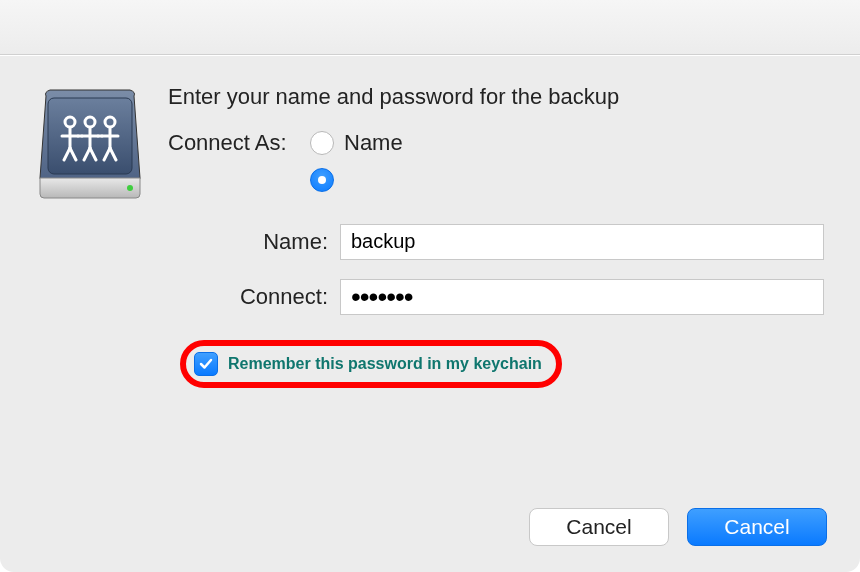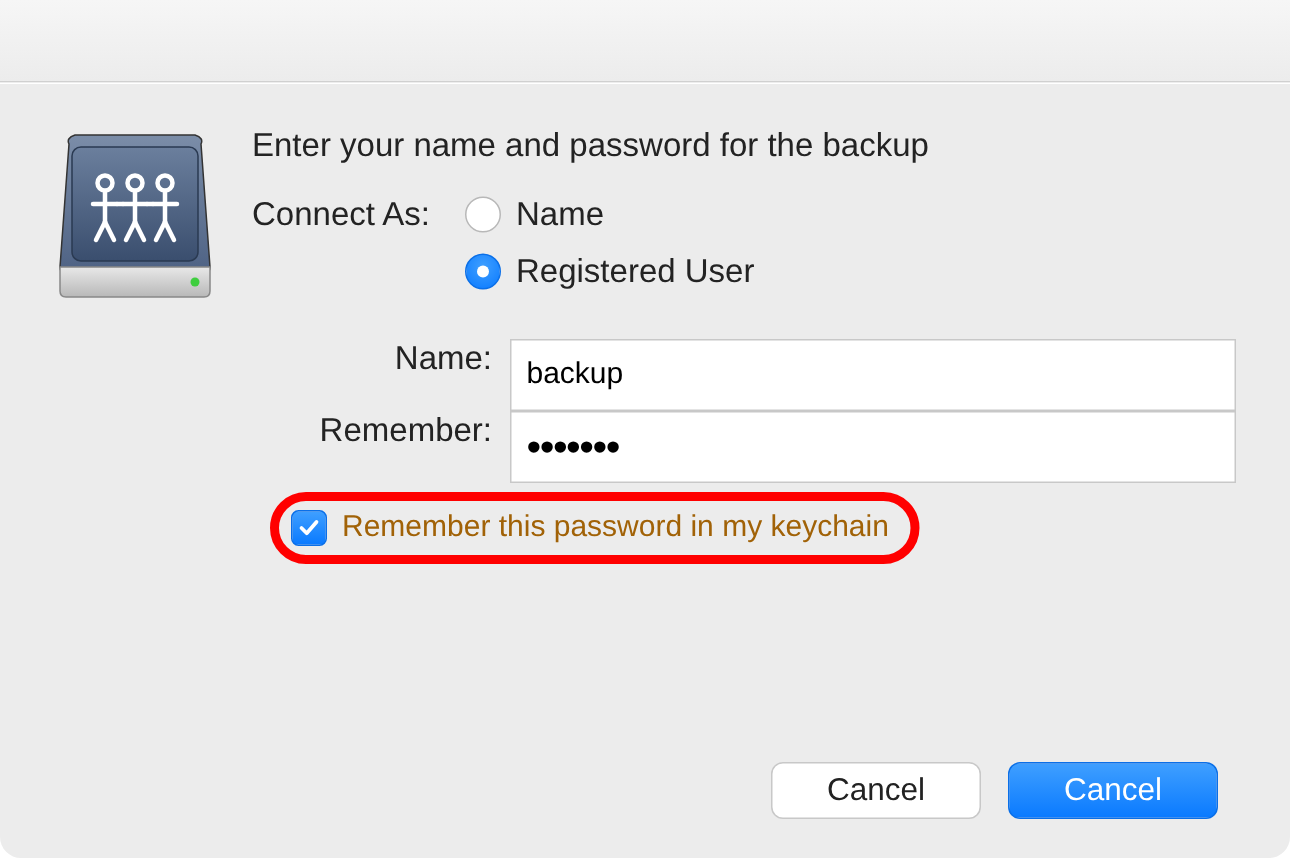--- a/index.html
+++ b/index.html
@@ -87,33 +87,34 @@
       height: 8px;
       border-radius: 50%;
       background: #fff;
     }
     .radio-label {
       font-size: 22px;
       color: #232323;
     }
     .field-row {
       display: flex;
-      margin-bottom: 0;
+      align-items: center;
+      margin-bottom: 19px;
     }
     .field-label {
       font-size: 22px;
       color: #232323;
       width: 172px;
       text-align: right;
       padding-right: 12px;
       flex-shrink: 0;
     }
     .text-input {
       flex: 1;
-      height: 48px;
+      height: 36px;
       border: 1px solid #c8c8c8;
       background: #fff;
       font-size: 20px;
       padding: 0 10px;
       font-family: inherit;
       color: #000;
       outline: none;
     }
     .text-input[type="password"] {
       font-size: 28px;
@@ -135,28 +136,29 @@
       height: 24px;
       border-radius: 5px;
       background: linear-gradient(to bottom, #3f9fff, #0a7aff);
       border: 1px solid #0a6fe8;
       display: flex;
       align-items: center;
       justify-content: center;
       flex-shrink: 0;
     }
     .checkbox-label {
-      font-size: 20px;
-      color: #a16207;
+      font-size: 16px;
+      color: #0f766e;
       white-space: nowrap;
+      font-weight: bold;
     }
     .button-row {
       position: absolute;
       bottom: 26px;
-      right: 48px;
+      right: 33px;
       display: flex;
       gap: 18px;
     }
     .btn {
       min-width: 140px;
       height: 38px;
       border-radius: 8px;
       font-size: 21px;
       display: flex;
       align-items: center;
@@ -233,32 +235,31 @@
         <div class="connectas-label">Connect As:</div>
         <div class="radios">
           <div class="radio-item">
             <div class="radio-circle"></div>
             <div class="radio-label">Name</div>
           </div>
           <div class="radio-item">
             <div class="radio-circle selected">
               <div class="radio-dot"></div>
             </div>
-            <div class="radio-label">Registered User</div>
           </div>
         </div>
       </div>
 
       <div class="field-row">
         <div class="field-label">Name:</div>
         <input class="text-input" type="text" value="backup" style="">
       </div>
 
       <div class="field-row">
-        <div class="field-label">Remember:</div>
+        <div class="field-label">Connect:</div>
         <input class="text-input" type="password" value="•••••••" style="">
       </div>
 
       <div class="checkbox-wrap">
         <div class="checkbox">
           <svg width="16" height="16" viewBox="0 0 16 16">
             <path d="M 3 8 L 6.5 11.5 L 13 4" stroke="#fff" stroke-width="2.5" fill="none" stroke-linecap="round" stroke-linejoin="round"></path>
           </svg>
         </div>
         <div class="checkbox-label">Remember this password in my keychain</div>

